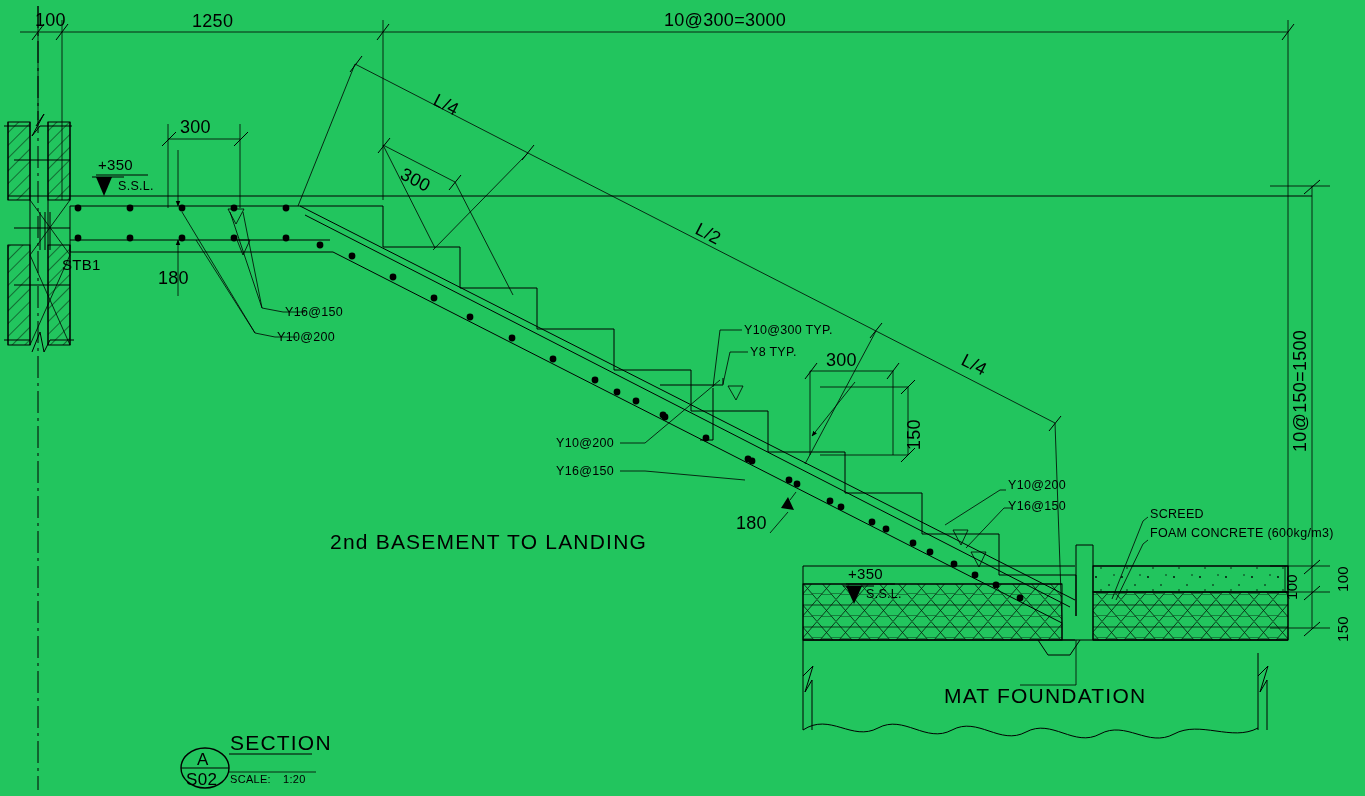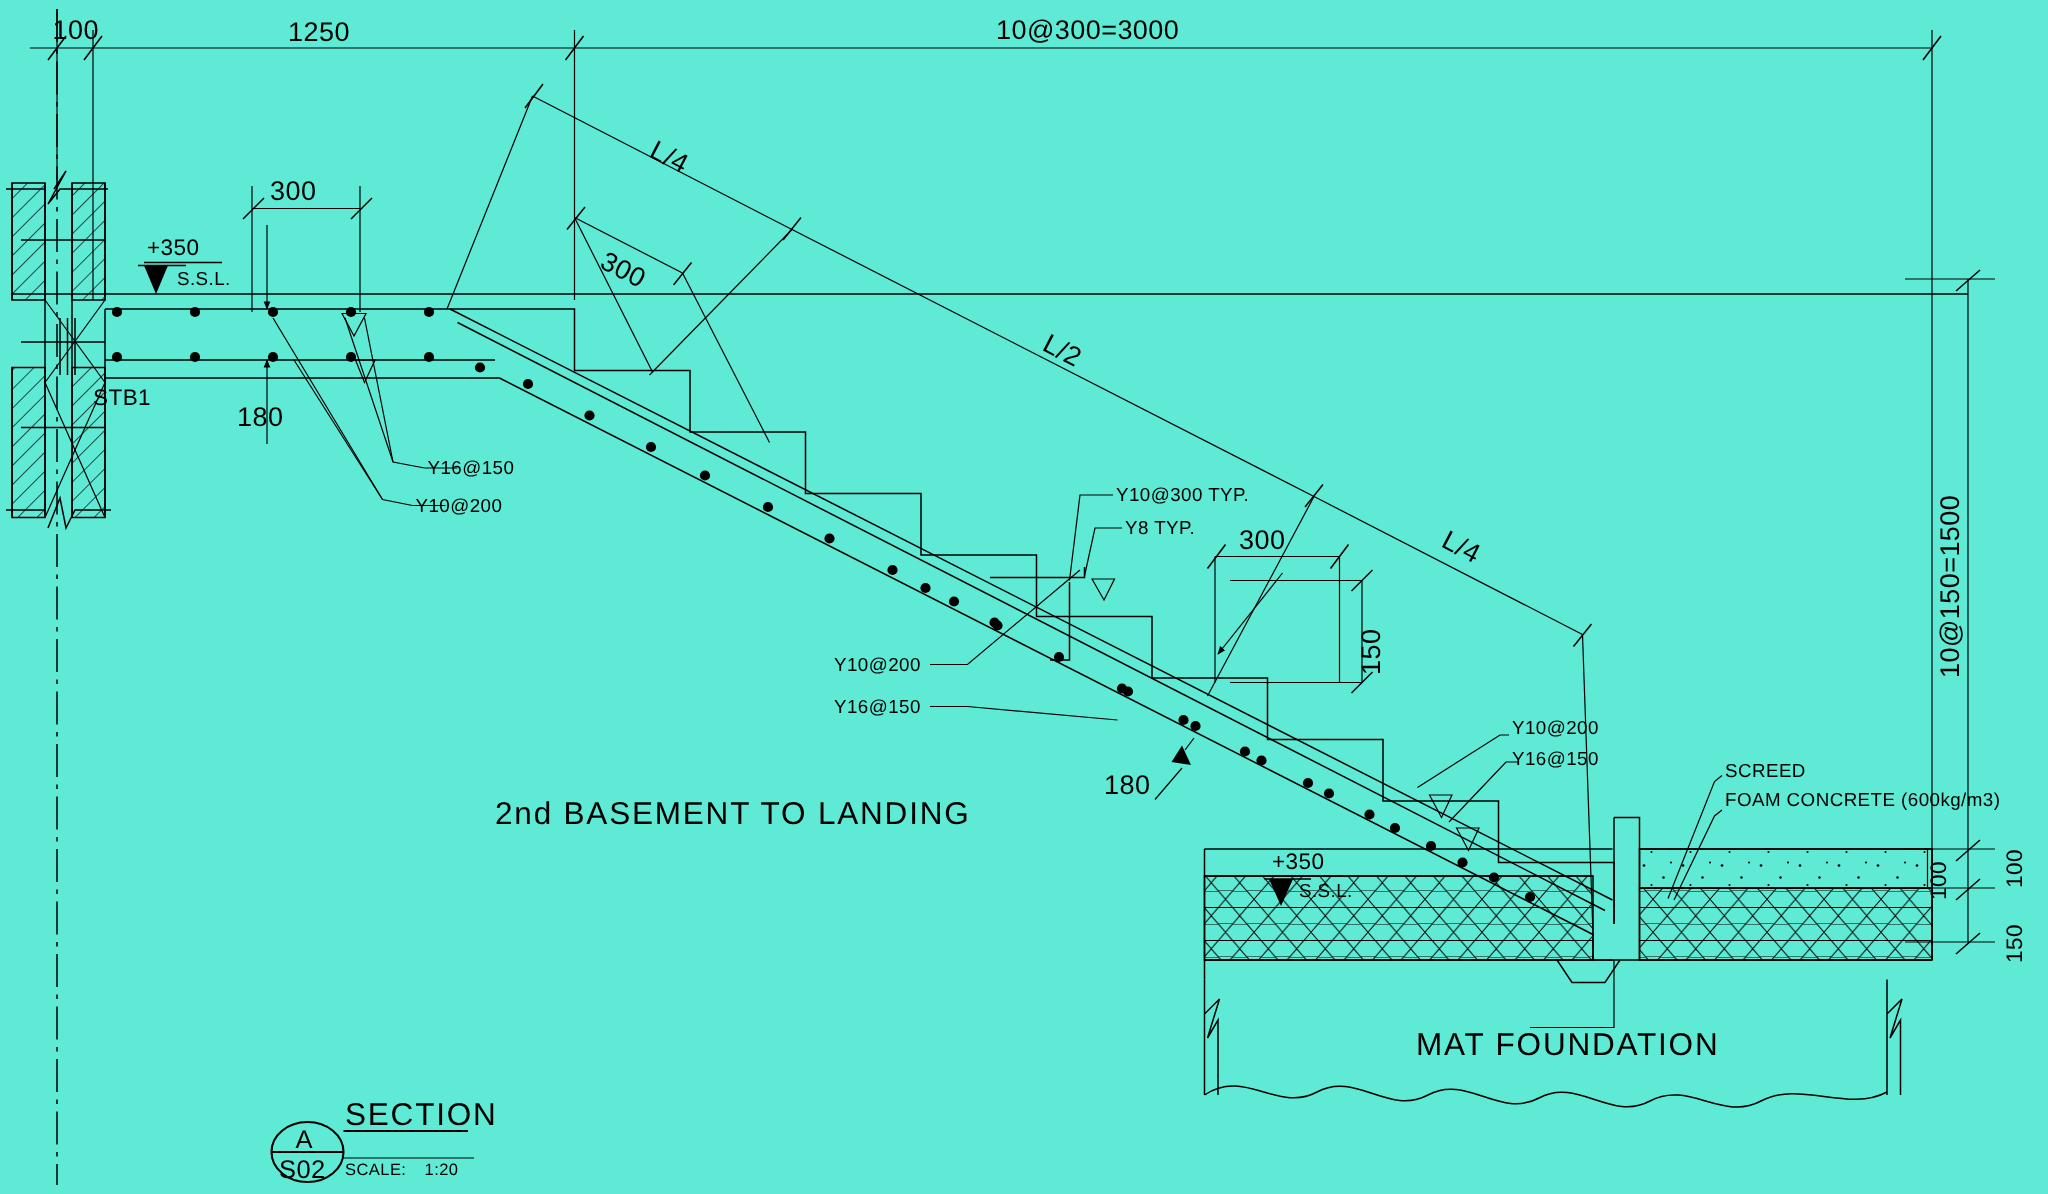--- a/index.html
+++ b/index.html
@@ -7,21 +7,21 @@
     padding: 0;
     background: #ffffff;
   }
   body {
     font-family: "Liberation Sans", sans-serif;
   }
   #drawing-root {
     position: relative;
     width: 1365px;
     height: 796px;
-    background: #5eead4;
+    background: #22c55e;
     overflow: hidden;
   }
   svg#cad {
     display: block;
     width: 1365px;
     height: 796px;
   }
   .ln { stroke: #000000; stroke-width: 1; fill: none; shape-rendering: geometricPrecision; }
   .ln-thin { stroke: #000000; stroke-width: 0.8; fill: none; }
   .ln-med { stroke: #000000; stroke-width: 1.2; fill: none; }

